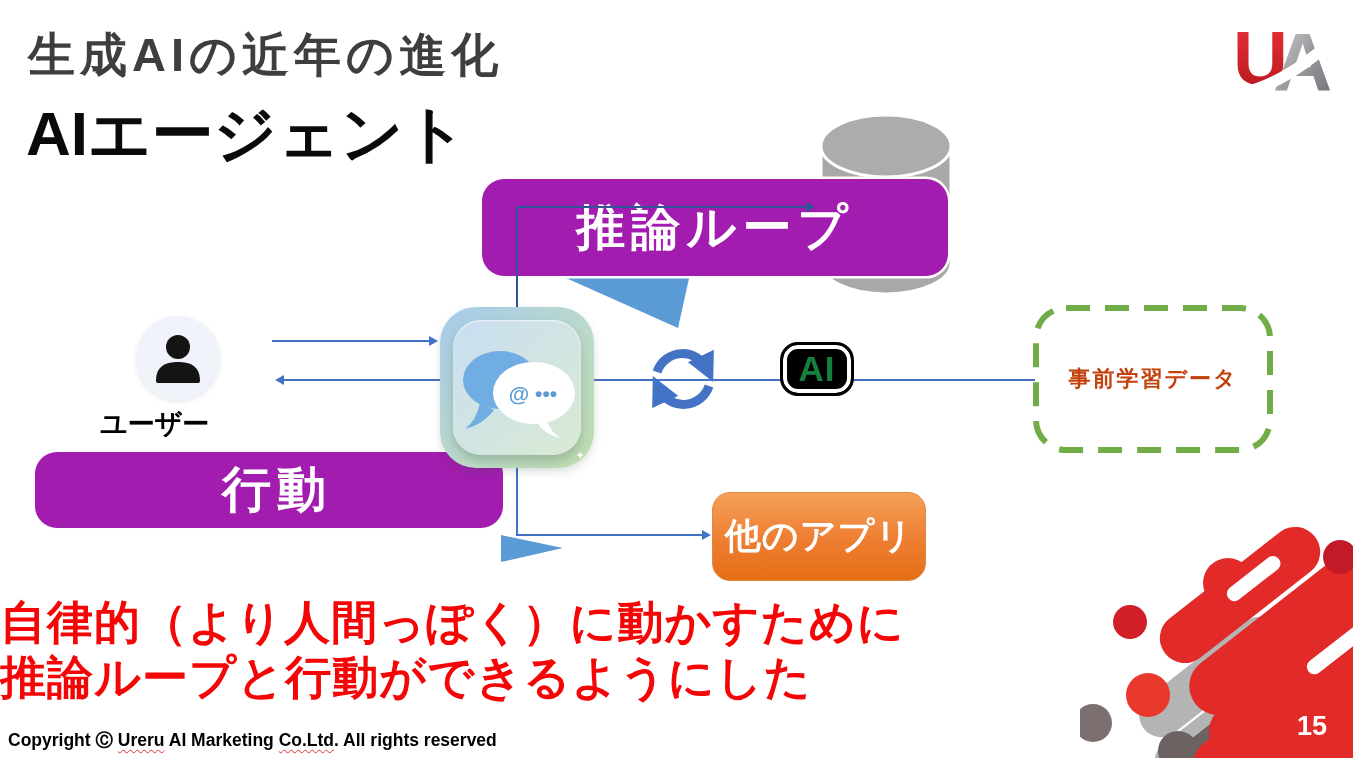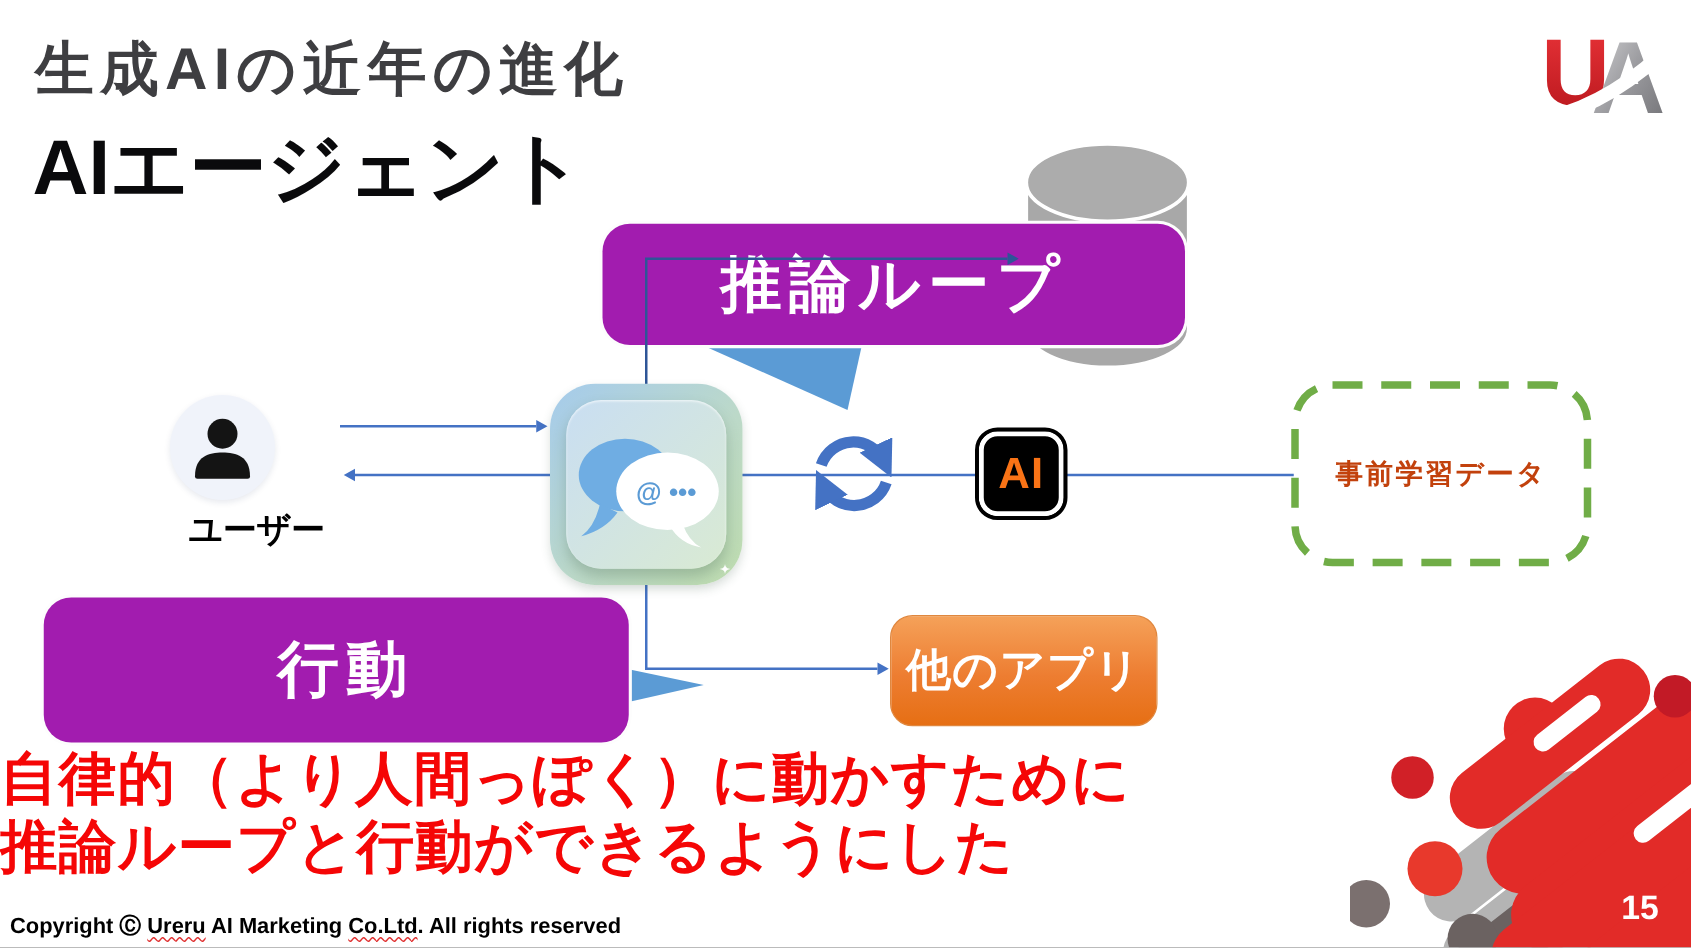--- a/index.html
+++ b/index.html
@@ -14,45 +14,45 @@
   .title{position:absolute;left:26px;top:92px;font-size:62px;font-weight:900;
     color:#0a0a0c;letter-spacing:0;white-space:nowrap;}
   
   .logo{position:absolute;right:8px;top:10px;width:112px;height:96px;}
   
   .cylinder{position:absolute;left:818px;top:110px;width:136px;height:196px;}
   
   .callout{position:absolute;background:#a21caf;border-radius:22px;
     box-shadow:0 0 0 2.5px #fdfdfd;display:flex;align-items:center;justify-content:center;}
   .callout-reasoning{left:482px;top:179px;width:466px;height:97px;}
-  .callout-action{left:35px;top:478px;width:468px;height:116px;padding-left:16px;}
+  .callout-action{left:35px;top:452px;width:468px;height:76px;padding-left:16px;}
   .callout-label{color:#ffffff;font-weight:900;font-size:49px;letter-spacing:6px;white-space:nowrap;}
   .tail{position:absolute;}
   .tail-reasoning{left:555px;top:274px;width:140px;height:58px;}
   .tail-action{left:501px;top:530px;width:66px;height:38px;}
   
   .connectors{position:absolute;left:0;top:0;width:1353px;height:758px;pointer-events:none;}
   
   .user-circle{position:absolute;left:136px;top:316px;width:84px;height:84px;border-radius:50%;
     background:#f0f3fa;box-shadow:0 2px 5px rgba(20,40,90,.10);display:flex;align-items:center;justify-content:center;}
-  .user-label{position:absolute;left:100px;top:406px;width:160px;text-align:right;
+  .user-label{position:absolute;left:100px;top:406px;width:160px;text-align:left;
     font-size:27px;font-weight:900;color:#000;}
   
   .chat-icon{position:absolute;left:440px;top:307px;width:154px;height:161px;border-radius:36px;
     background:linear-gradient(135deg,#a5cbec 0%,#bcd9c9 55%,#bedcae 100%);
     box-shadow:0 4px 8px rgba(60,90,70,.18);}
   .chat-inner{position:absolute;left:13px;top:13px;right:13px;bottom:13px;border-radius:28px;
     background:linear-gradient(135deg,#c9def2 0%,#d9ead3 100%);
     box-shadow:0 6px 10px rgba(70,100,80,.28), inset 0 1px 2px rgba(255,255,255,.7);}
   .chat-bubbles{position:absolute;left:0;top:0;width:154px;height:161px;}
   
   .loop-icon{position:absolute;left:645px;top:341px;width:76px;height:76px;}
-  .ai-badge{position:absolute;left:780px;top:342px;width:74px;height:74px;border-radius:18px;
+  .ai-badge{position:absolute;left:780px;top:342px;width:74px;height:54px;border-radius:18px;
     background:#000;border:3px solid #000;box-shadow:inset 0 0 0 4px #fff;
-    display:flex;align-items:center;justify-content:center;color:#f97316;font-size:35px;font-weight:900;letter-spacing:1px;}
+    display:flex;align-items:center;justify-content:center;color:#15803d;font-size:35px;font-weight:900;letter-spacing:1px;}
   
   .pretrain-box{position:absolute;left:1032px;top:304px;width:242px;height:150px;}
   .pretrain-label{position:absolute;left:0;top:0;width:242px;height:150px;display:flex;
     align-items:center;justify-content:center;font-size:22px;font-weight:900;color:#c2410c;letter-spacing:2px;}
   .apps-box{position:absolute;left:712px;top:492px;width:214px;height:89px;border-radius:18px;
     background:linear-gradient(180deg,#f5a159 0%,#ed7d31 55%,#e66f14 100%);
     border:1px solid #e0873e;display:flex;align-items:center;justify-content:center;}
   .apps-label{color:#fff;font-size:36px;font-weight:900;letter-spacing:1px;}
   
   .message{position:absolute;left:0;top:595px;width:1320px;z-index:2;

